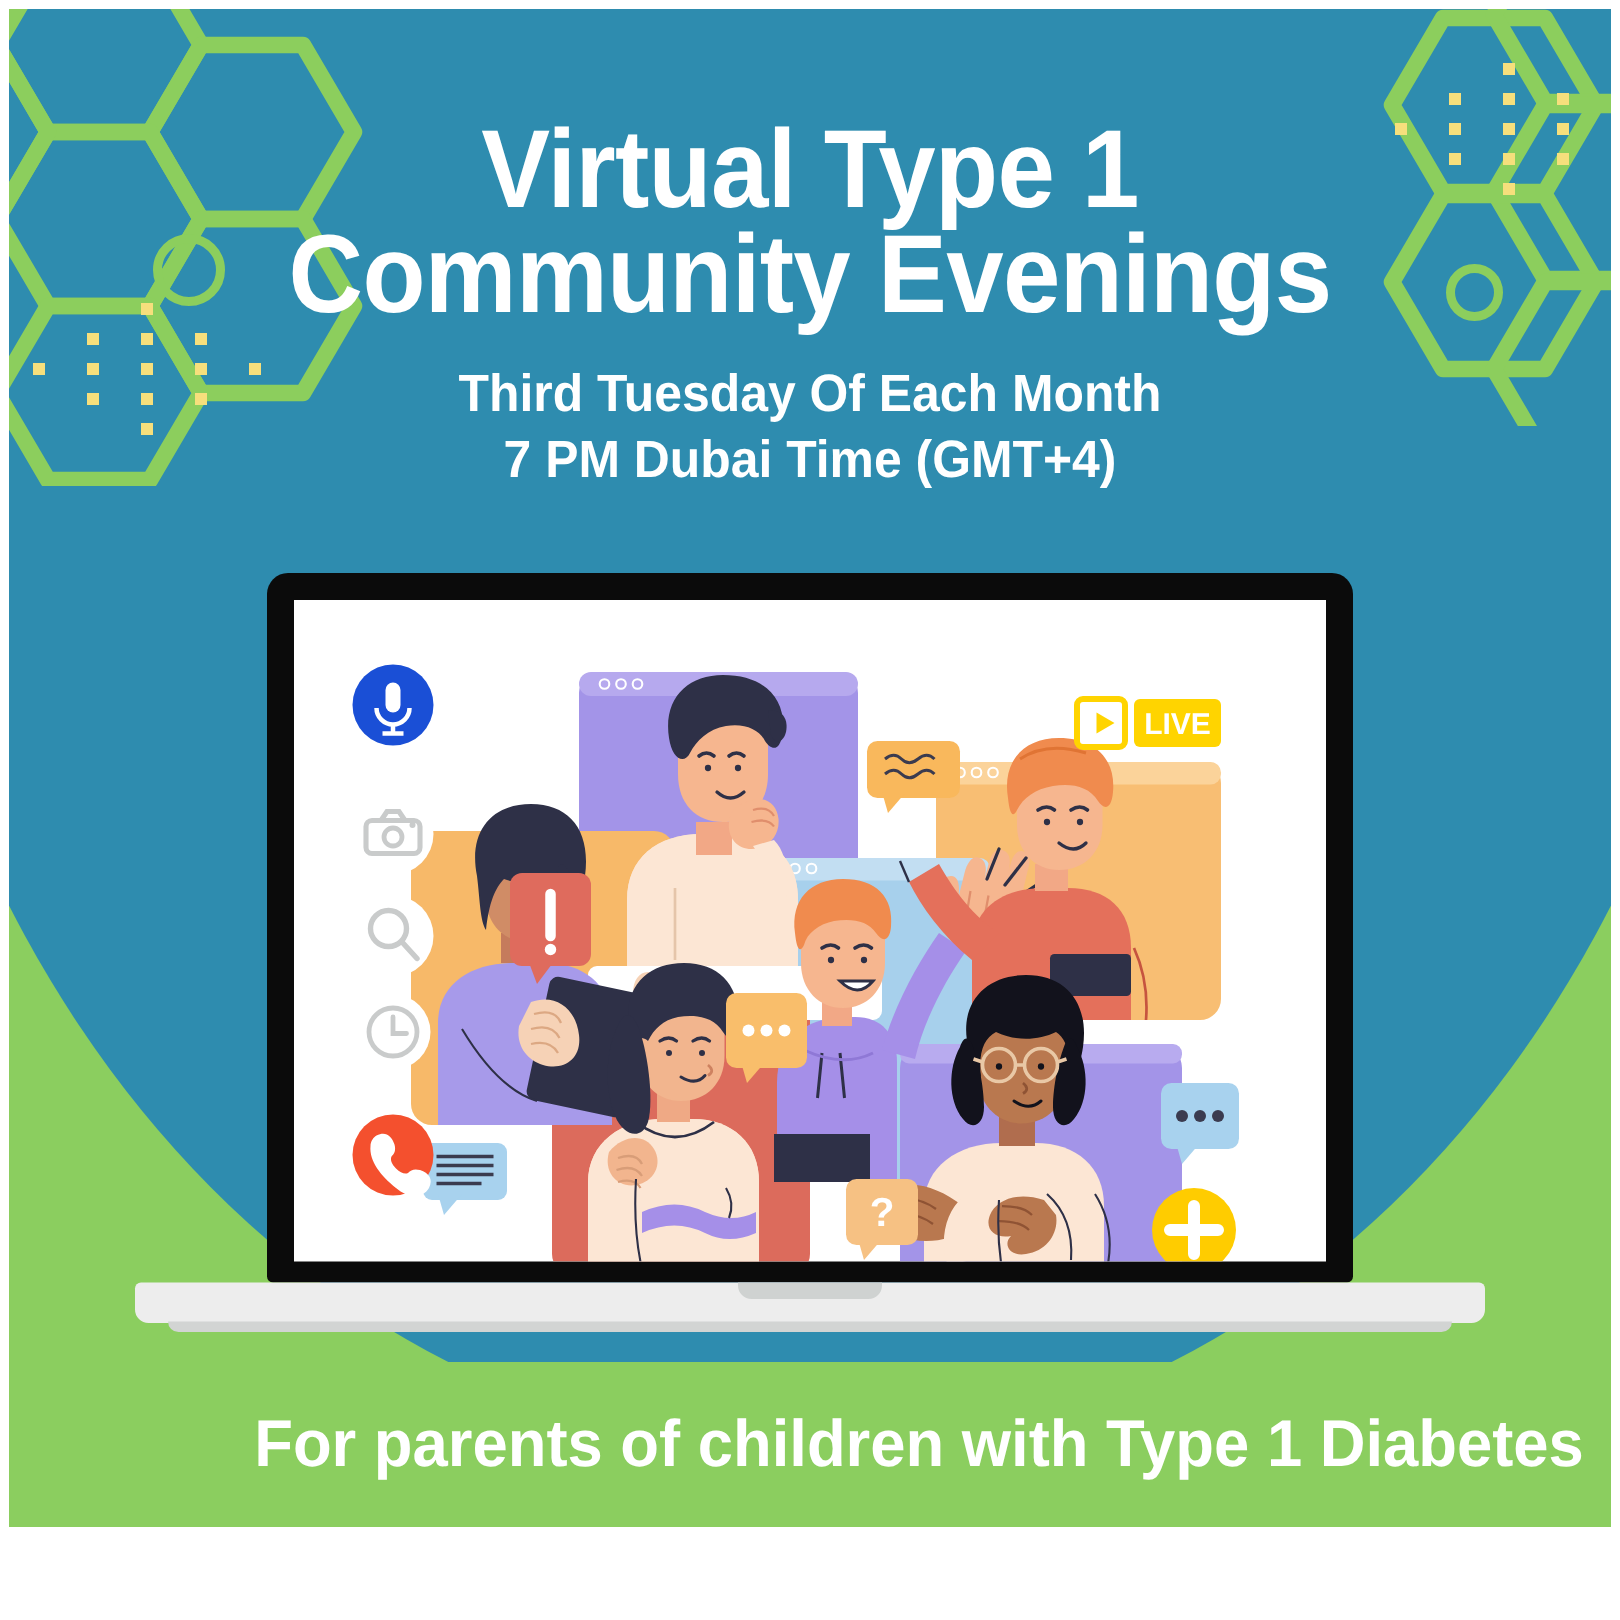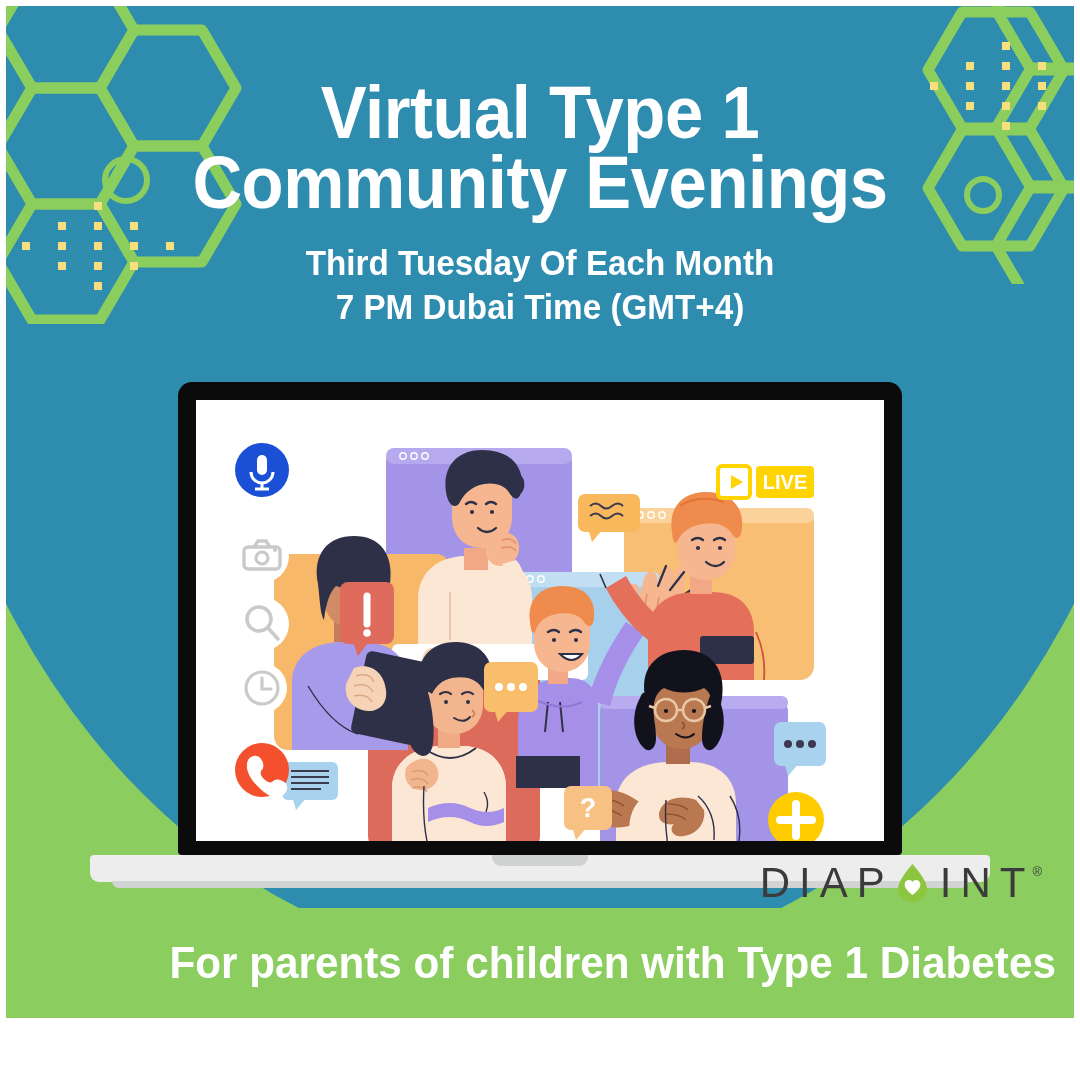--- a/index.html
+++ b/index.html
@@ -608,27 +608,14 @@
       <div class="base-top"></div>
       <div class="base-notch"></div>
       <div class="base-shadow"></div>
     </div>
   </div>
 
   <div class="caption-band">
     <div class="caption-text">For parents of children with Type 1 Diabetes</div>
   </div>
 
-  <div class="logo">
-    <div class="logo-letters">
-      <span>DIAP</span>
-      <span class="logo-drop">
-        <svg width="33" height="40" viewBox="0 0 33 40">
-          <path d="M16.5 1 C16.5 1 2 17 2 25.5 C2 33.6 8.5 39 16.5 39 C24.5 39 31 33.6 31 25.5 C31 17 16.5 1 16.5 1 Z" fill="#8CC63E"></path>
-          <path d="M16.5 32 C16.5 32 8.6 26.6 8.6 21.6 C8.6 18.8 10.7 17 13.1 17 C14.6 17 15.8 17.9 16.5 19 C17.2 17.9 18.4 17 19.9 17 C22.3 17 24.4 18.8 24.4 21.6 C24.4 26.6 16.5 32 16.5 32 Z" fill="#FFFFFF"></path>
-        </svg>
-      </span>
-      <span>INT</span>
-    </div>
-    <span class="logo-reg">®</span>
-  </div>
 
 </div>
 
 </body></html>

